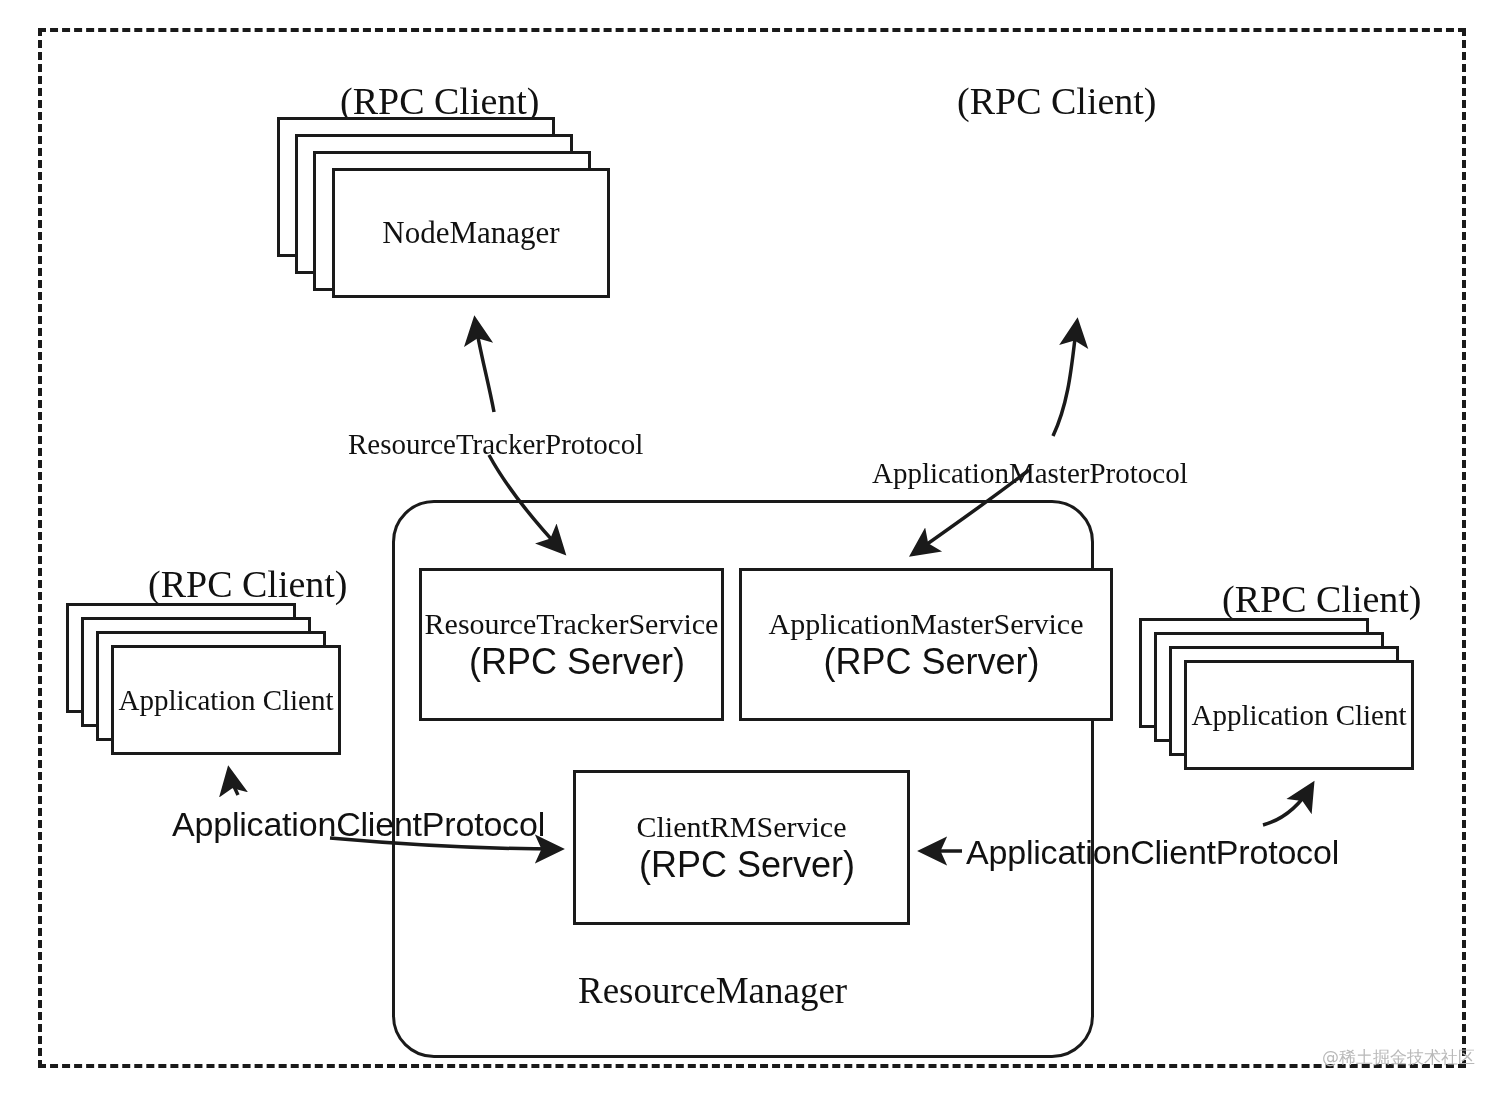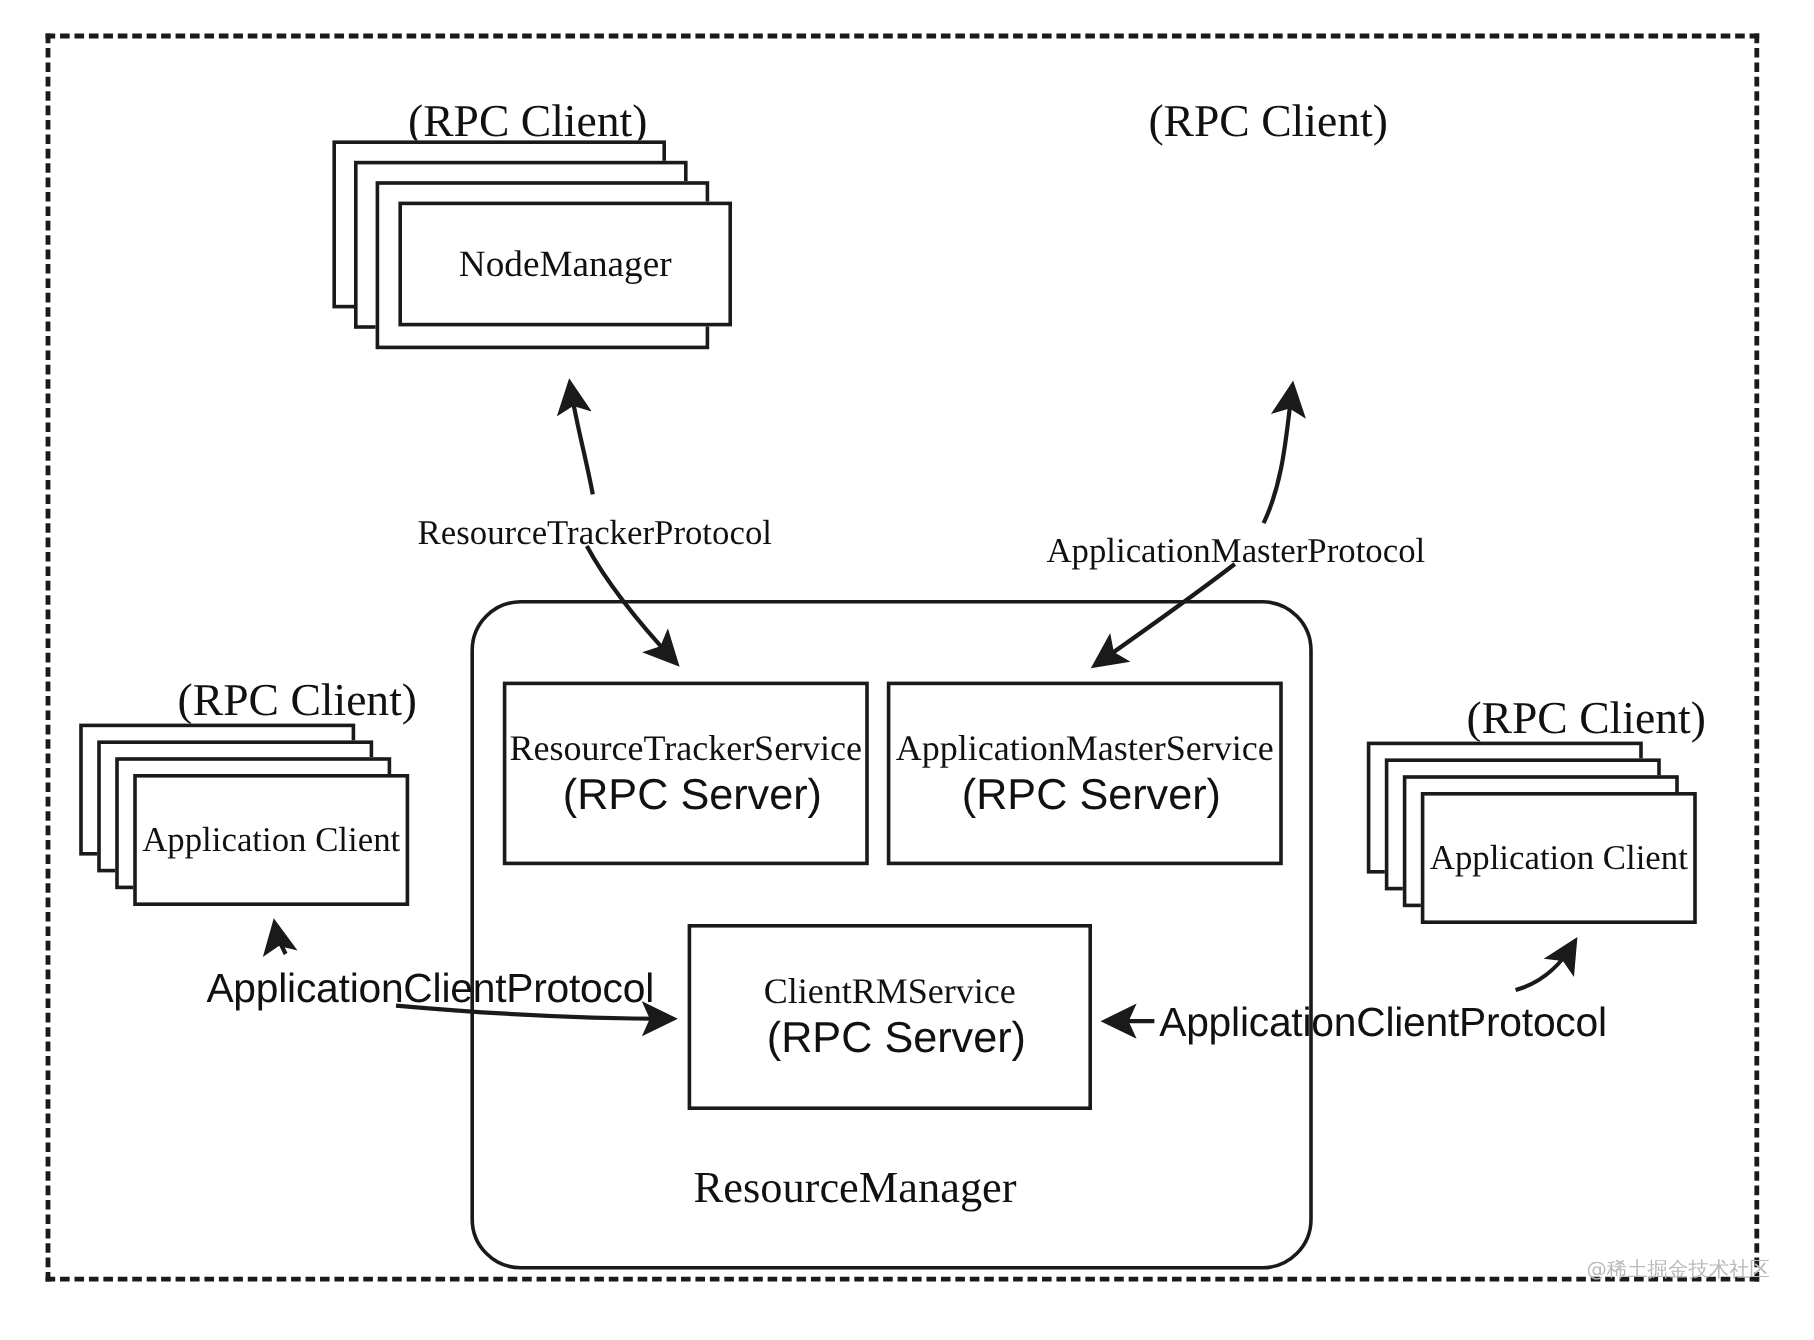--- a/index.html
+++ b/index.html
@@ -116,40 +116,40 @@
 <div id="page">
 
   <div class="cluster-boundary"></div>
 
   <div class="label serif rpc-client-cap" style="left:340px; top:79px;">(RPC Client)</div>
 
   <div class="stack" style="left:277px; top:117px; width:330px; height:190px;">
     <div class="sheet" style="left:0px;  top:0px;  width:278px; height:140px;"></div>
     <div class="sheet" style="left:18px; top:17px; width:278px; height:140px;"></div>
     <div class="sheet" style="left:36px; top:34px; width:278px; height:140px;"></div>
-    <div class="sheet front" style="left:55px; top:51px; width:278px; height:104px;">
+    <div class="sheet front" style="left:55px; top:51px; width:278px; height:130px;">
       <span class="node-title">NodeManager</span>
     </div>
   </div>
 
   <div class="label serif rpc-client-cap" style="left:957px; top:79px;">(RPC Client)</div>
 
 
   <div class="label serif proto-serif" style="left:348px; top:428px;">ResourceTrackerProtocol</div>
 
-  <div class="label serif proto-serif" style="left:872px; top:443px;">ApplicationMasterProtocol</div>
+  <div class="label serif proto-serif" style="left:872px; top:457px;">ApplicationMasterProtocol</div>
 
   <div class="rm-container"></div>
 
   <div class="box" style="left:419px; top:568px; width:305px; height:153px;">
     <span class="svc-title">ResourceTrackerService</span>
     <span class="svc-sub">(RPC Server)</span>
   </div>
 
-  <div class="box" style="left:739px; top:568px; width:330px; height:153px;">
+  <div class="box" style="left:739px; top:568px; width:374px; height:153px;">
     <span class="svc-title">ApplicationMasterService</span>
     <span class="svc-sub">(RPC Server)</span>
   </div>
 
   <div class="box" style="left:573px; top:770px; width:337px; height:155px;">
     <span class="svc-title">ClientRMService</span>
     <span class="svc-sub">(RPC Server)</span>
   </div>
 
   <div class="label serif rm-title" style="left:578px; top:969px;">ResourceManager</div>

